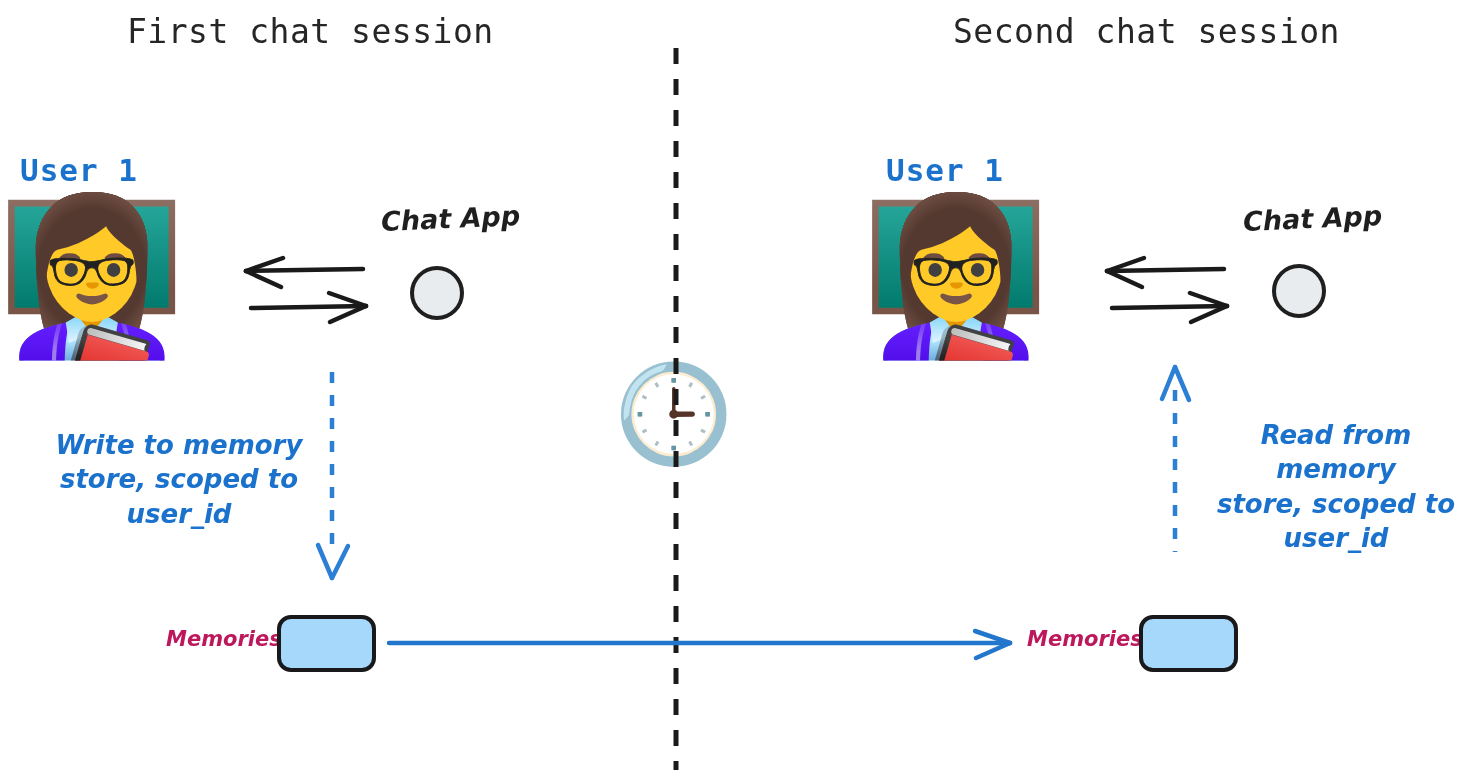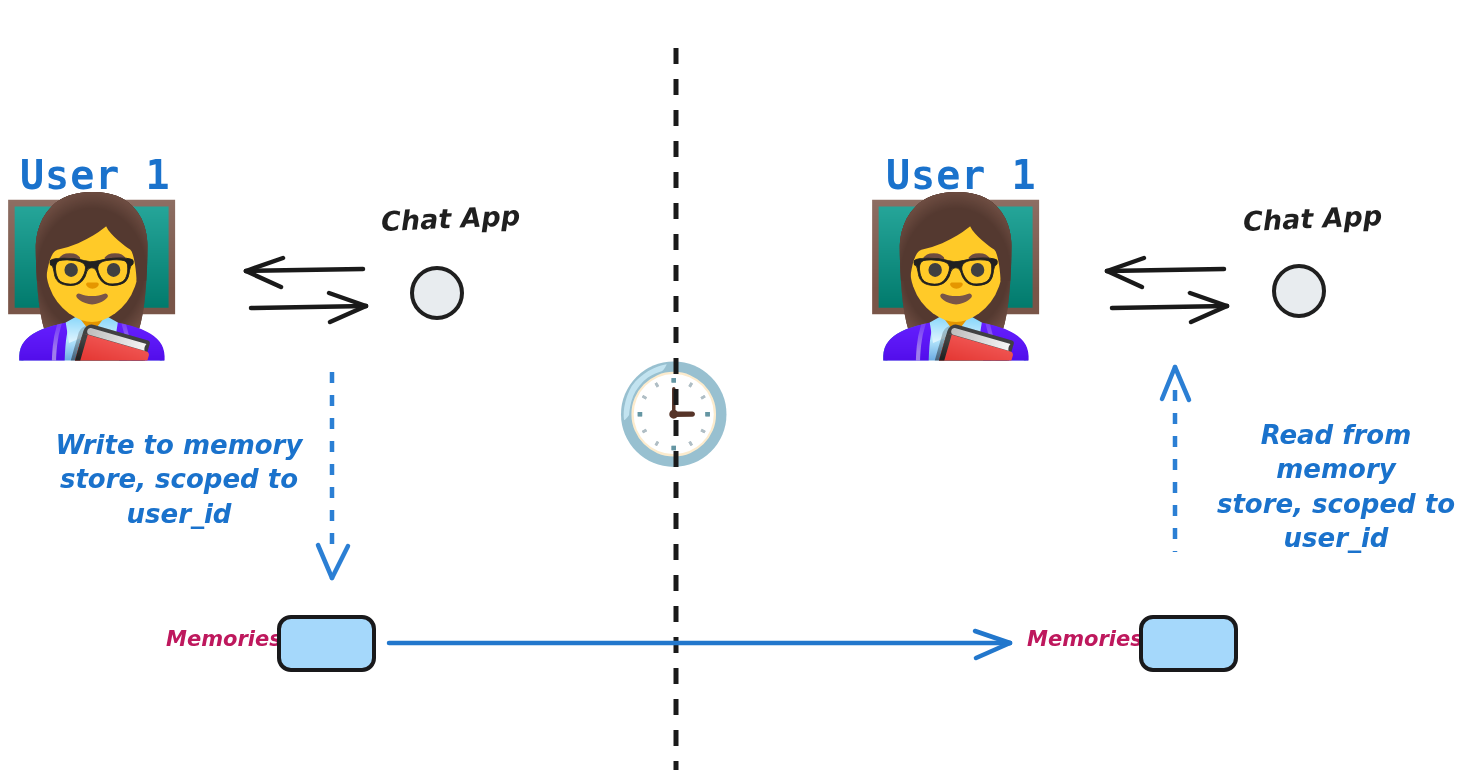--- a/index.html
+++ b/index.html
@@ -29,21 +29,21 @@
     letter-spacing: 0.5px;
     white-space: nowrap;
   }
   #title-left  { left: 127px; top: 12px; }
   #title-right { left: 953px; top: 12px; }
 
   
   .user-label {
     position: absolute;
     font-family: "DejaVu Sans Mono", "Liberation Mono", monospace;
-    font-size: 40px;
+    font-size: 31px;
     font-weight: 700;
     color: #1a72cc;
     letter-spacing: 1px;
     white-space: nowrap;
   }
   #user-label-left  { left: 20px; top: 152px; }
   #user-label-right { left: 886px; top: 152px; }
 
   
   .avatar {
@@ -138,20 +138,22 @@
     width: 1482px;
     height: 777px;
     pointer-events: none;
   }
 </style>
 </head>
 <body>
 
 <div id="canvas">
 
+  <div class="session-title" id="title-left">First chat session</div>
+  <div class="session-title" id="title-right">Second chat session</div>
 
   <div class="user-label" id="user-label-left">User 1</div>
   <div class="user-label" id="user-label-right">User 1</div>
 
   <div class="avatar" id="avatar-left">👩‍🏫</div>
   <div class="avatar" id="avatar-right">👩‍🏫</div>
 
   <div id="clock-icon">🕒</div>
 
   <div class="chat-app-label" id="chat-app-label-left">Chat App</div>

